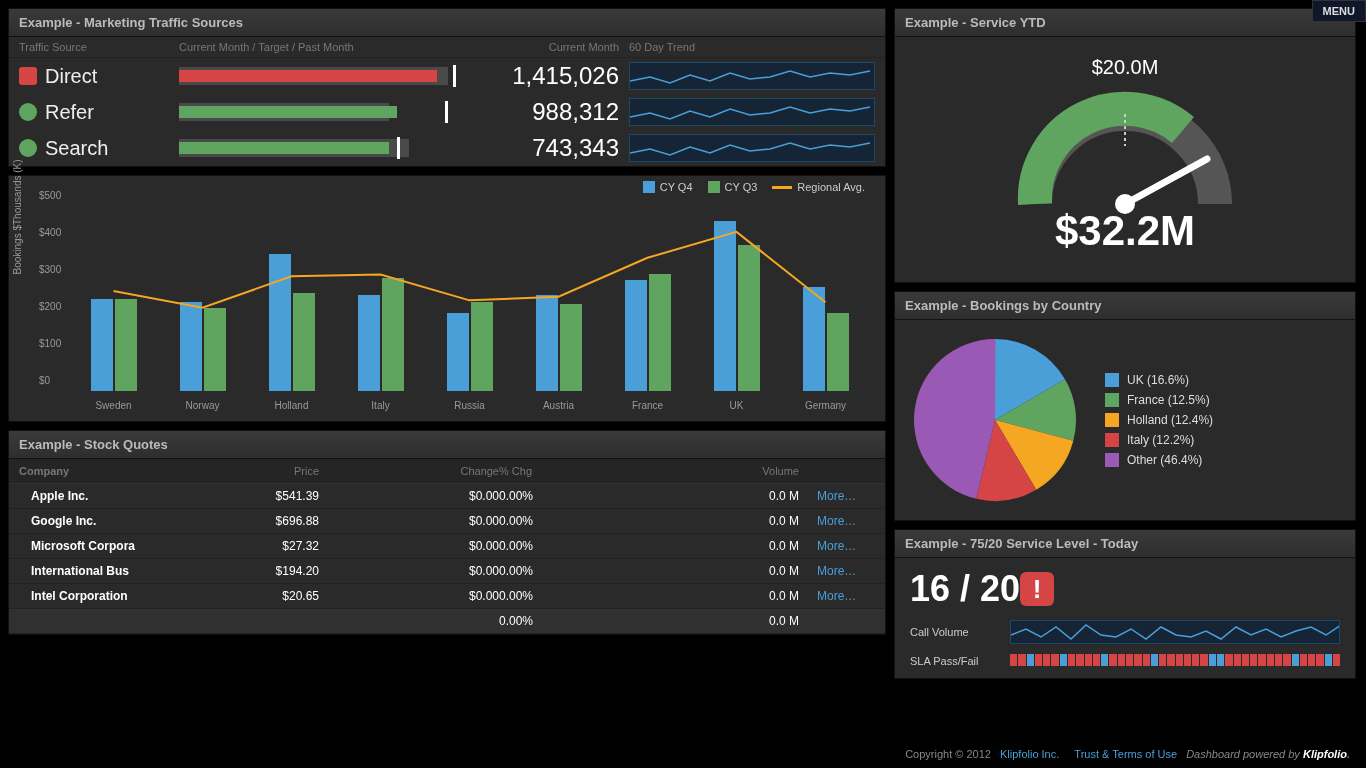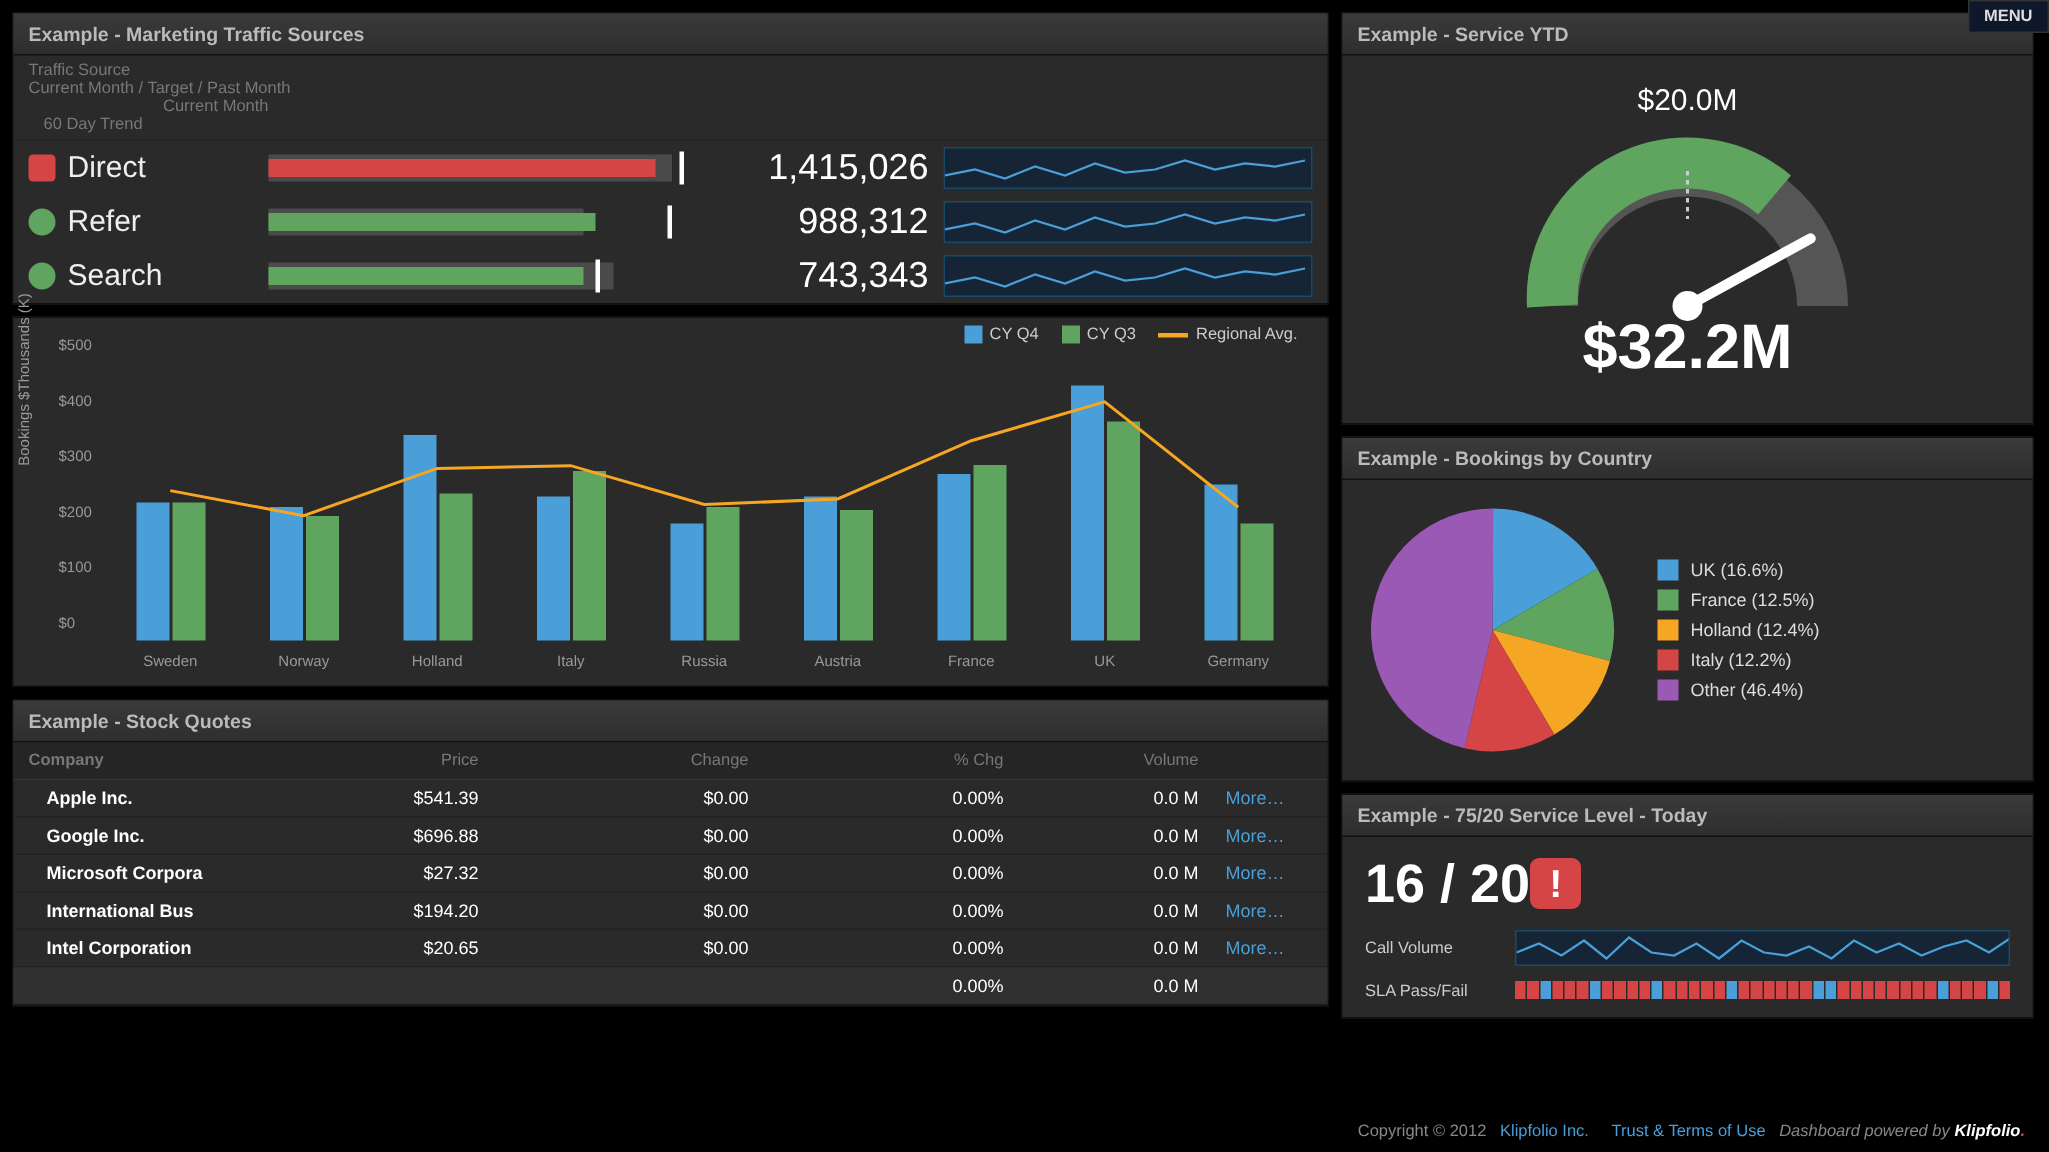--- a/index.html
+++ b/index.html
@@ -5,21 +5,21 @@
   *{box-sizing:border-box;margin:0;padding:0;}
   body{background:#000;font-family:Arial,Helvetica,sans-serif;color:#e0e0e0;font-size:12px;width:1366px;height:768px;position:relative;overflow:hidden;}
   .menu-btn{position:absolute;top:0;right:0;background:#0f172a;color:#ddd;padding:4px 10px;font-size:11px;font-weight:bold;border:1px solid #333;cursor:pointer;z-index:100;}
   .dash{display:flex;gap:8px;padding:8px;}
   .col-left{width:878px;display:flex;flex-direction:column;gap:8px;}
   .col-right{width:462px;display:flex;flex-direction:column;gap:8px;}
   .klip{background:#2a2a2a;border:1px solid #111;}
   .klip-h{background:linear-gradient(#3a3a3a,#2e2e2e);padding:6px 10px;font-size:13px;font-weight:bold;color:#bbb;border-bottom:1px solid #111;}
   .klip-b{padding:4px 0;}
   
-  .tf-head{display:flex;color:#777;font-size:11px;padding:4px 10px;border-bottom:1px solid #222;flex-direction:column;}
+  .tf-head{display:flex;color:#777;font-size:11px;padding:4px 10px;border-bottom:1px solid #222;}
   .tf-h1{width:160px;}.tf-h2{width:280px;}.tf-h3{width:160px;text-align:right;}.tf-h4{flex:1;padding-left:10px;}
   .tf-row{display:flex;align-items:center;padding:2px 10px;height:36px;}
   .tf-src{width:160px;display:flex;align-items:center;gap:8px;font-size:20px;color:#eee;}
   .dot{width:18px;height:18px;border-radius:3px;}
   .dot.circle{border-radius:50%;}
   .tf-bar{width:280px;position:relative;height:18px;}
   .bar-past{position:absolute;height:18px;background:#4a4a4a;top:0;left:0;}
   .bar-cur{position:absolute;height:12px;top:3px;left:0;}
   .bar-tgt{position:absolute;width:3px;height:22px;top:-2px;background:#fff;}
   .tf-val{width:160px;text-align:right;font-size:24px;color:#fff;font-weight:300;}
@@ -35,21 +35,21 @@
   .y-tick{position:absolute;left:-30px;font-size:10px;color:#999;transform:translateY(-50%);}
   .bars{position:absolute;left:0;right:0;bottom:0;top:0;display:flex;justify-content:space-around;}
   .bar-grp{display:flex;align-items:flex-end;gap:2px;width:60px;justify-content:center;position:relative;}
   .bar{width:22px;}
   .b-blue{background:#4a9fd8;}
   .b-green{background:#5fa55f;}
   .x-tick{position:absolute;bottom:-20px;left:50%;transform:translateX(-50%);font-size:10px;color:#999;white-space:nowrap;}
   
   .stk-head{display:flex;color:#777;font-size:11px;padding:6px 10px;border-bottom:1px solid #333;background:#252525;}
   .stk-row{display:flex;padding:5px 10px;font-size:12px;color:#fff;border-bottom:1px solid #222;}
-  .sc1{width:180px;font-weight:bold;padding-left:12px;}.sc2{width:120px;text-align:right;}.sc3{width:180px;text-align:right;}.sc4{width:170px;text-align:right;}.sc5{width:130px;text-align:right;}.sc6{flex:1;text-align:left;padding-left:18px;}
+  .sc1{width:180px;font-weight:bold;padding-left:12px;}.sc2{width:120px;text-align:right;}.sc3{width:180px;text-align:right;}.sc4{width:170px;text-align:left;}.sc5{width:130px;text-align:right;}.sc6{flex:1;text-align:left;padding-left:18px;}
   .more{color:#4a9fd8;cursor:pointer;}
   
   .gauge-wrap{height:245px;position:relative;text-align:center;}
   .gauge-top{font-size:20px;color:#fff;margin-top:15px;font-weight:300;}
   .gauge-svg{margin:5px auto 0;}
   .gauge-val{font-size:42px;color:#fff;font-weight:bold;margin-top:-10px;}
   
   .pie-wrap{height:200px;display:flex;align-items:center;padding:10px;}
   .pie-svg{width:180px;height:180px;}
   .pie-leg{flex:1;padding-left:20px;}

